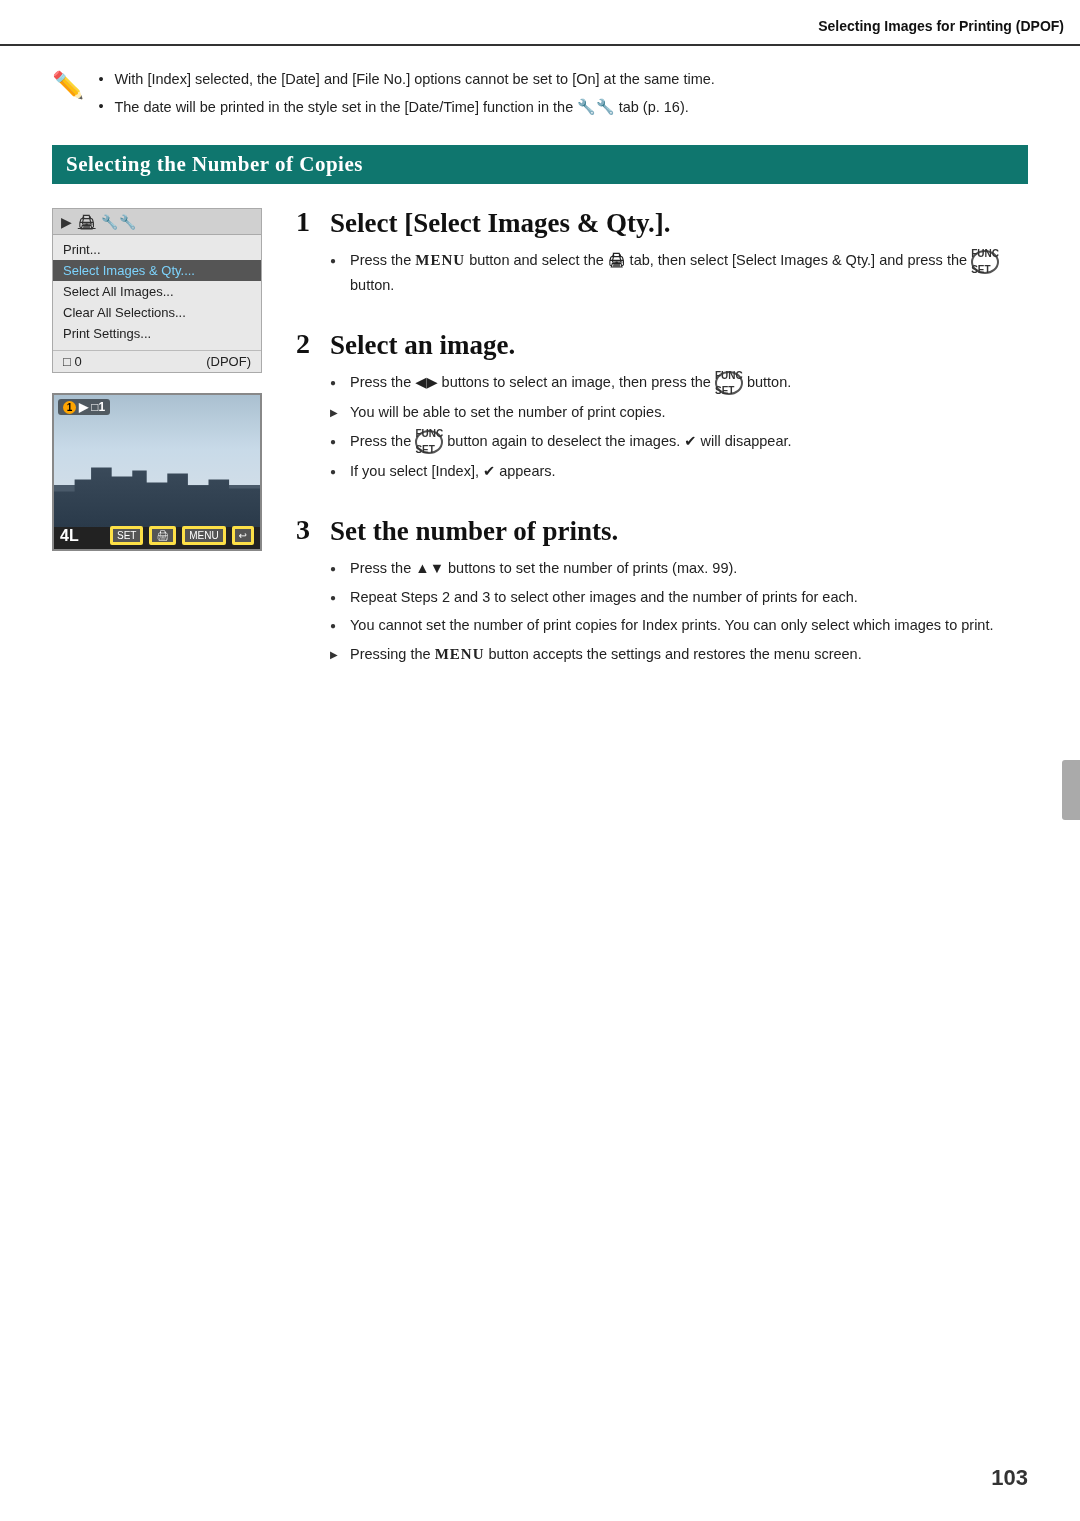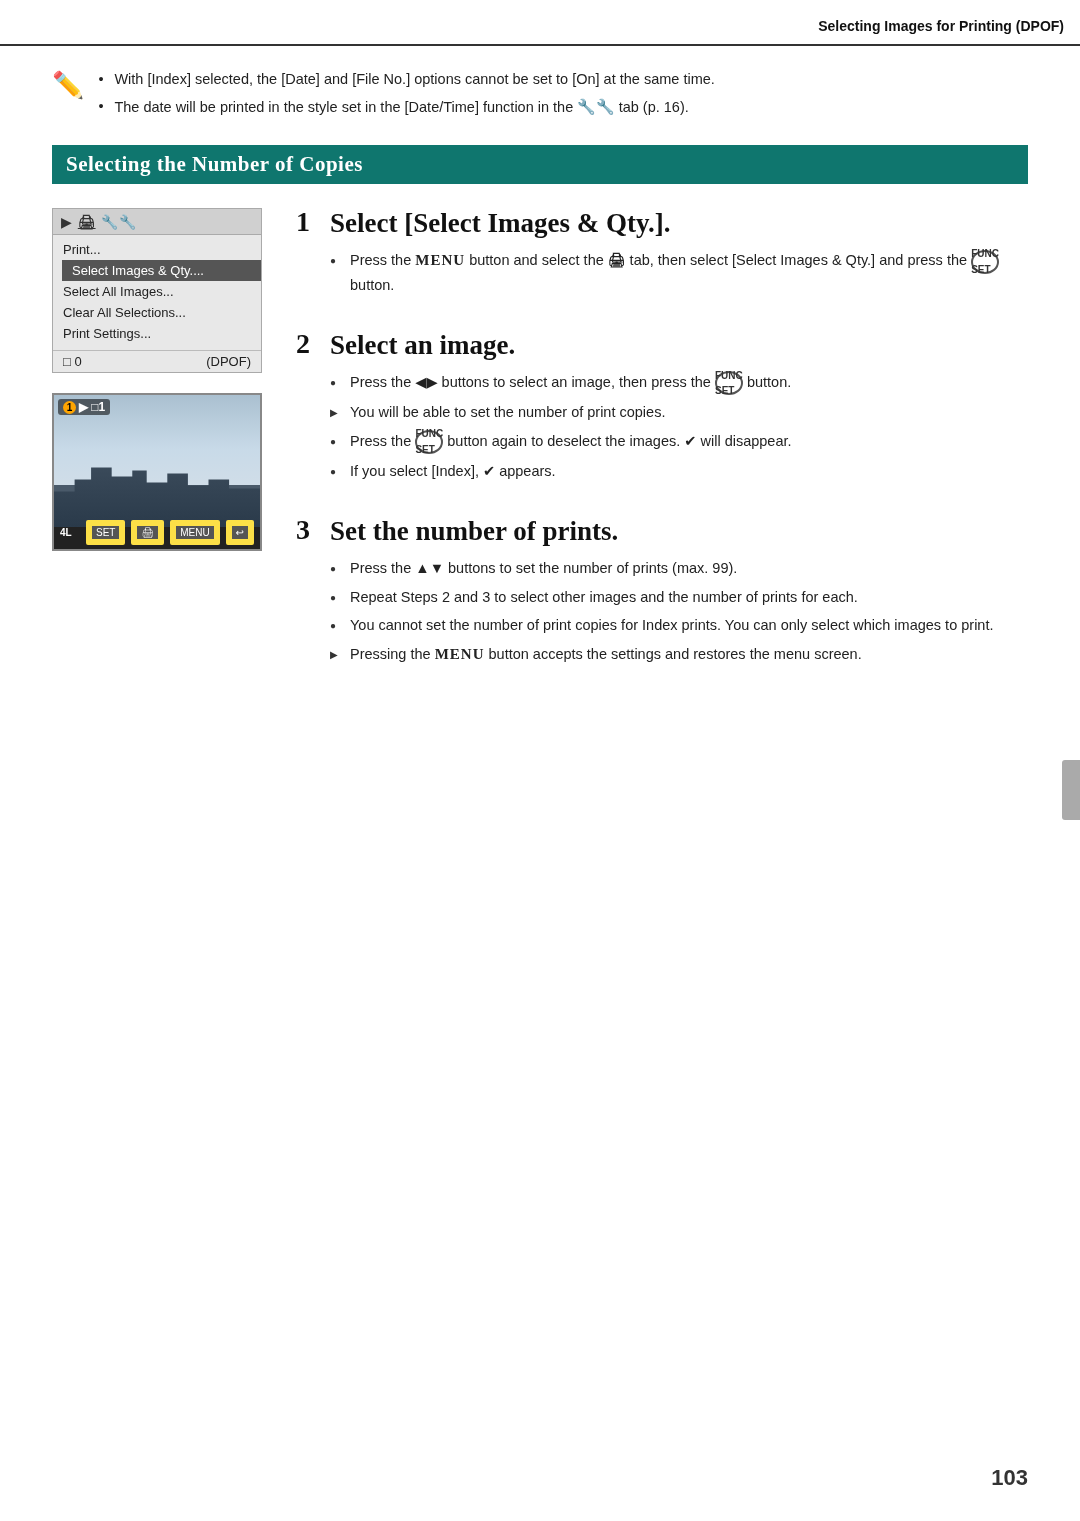--- a/index.html
+++ b/index.html
@@ -123,22 +123,21 @@
     .menu-items {
       padding: 4px 0;
     }
     .menu-item {
       padding: 3px 10px;
       font-size: 13px;
       color: #222;
     }
     .menu-item.selected {
       background: #555;
-      color: #ffffff;
-      margin-left: 9px;
+      color: #7dd3fc;
     }
     .menu-item-bottom {
       display: flex;
       justify-content: space-between;
       padding: 3px 10px;
       font-size: 13px;
       color: #222;
       border-top: 1px solid #bbb;
       margin-top: 2px;
     }
@@ -208,31 +207,31 @@
       bottom: 4px;
       left: 0;
       right: 0;
       display: flex;
       align-items: center;
       justify-content: space-between;
       padding: 0 6px;
     }
     .cam-bottom-left {
       color: #fff;
-      font-size: 10px;
+      font-size: 16px;
       font-weight: bold;
     }
     .cam-bottom-right {
       display: flex;
       align-items: center;
       gap: 6px;
     }
     .cam-btn {
       background: #555;
-      border: 6px solid #fde047;
+      border: 3px solid #fde047;
       color: #fff;
       font-size: 10px;
       padding: 1px 4px;
       border-radius: 2px;
     }
 
     
     .right-col {
       flex: 1;
     }

